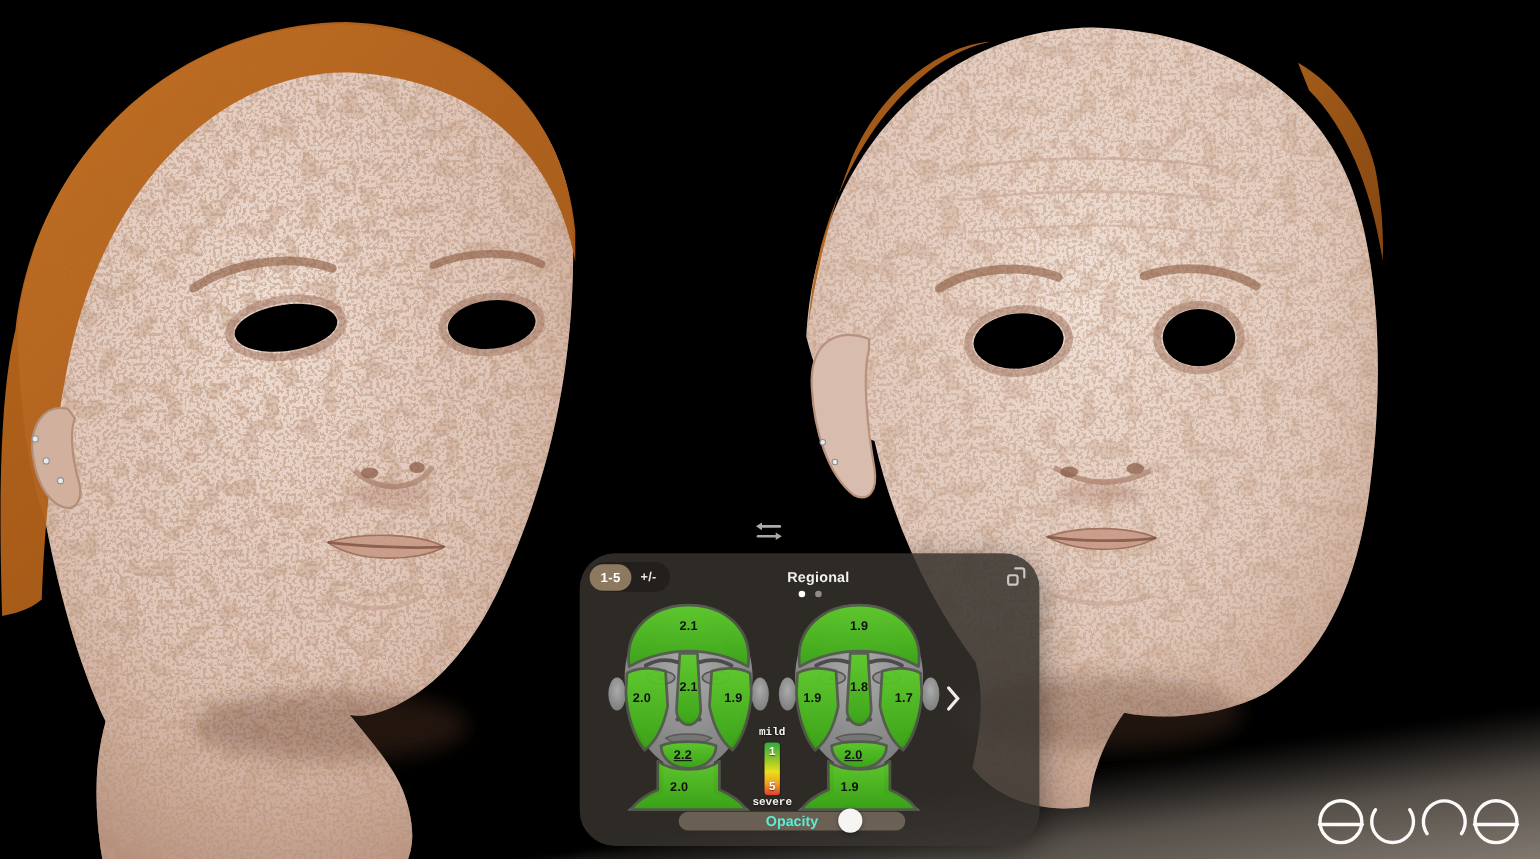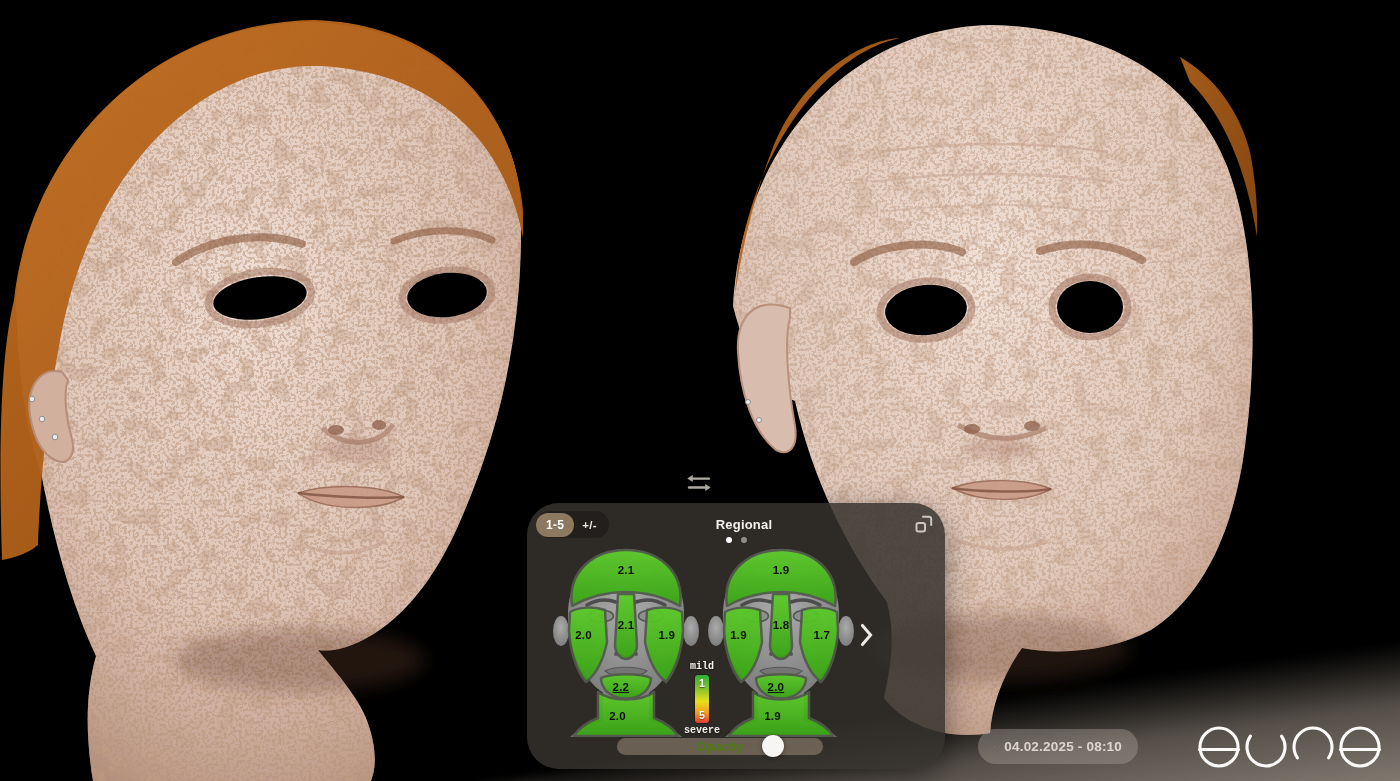--- a/index.html
+++ b/index.html
@@ -45,21 +45,21 @@
     text-shadow:0 1px 2px rgba(0,0,0,.6);font-family:Liberation Mono, monospace;}
   .scale-bar{position:relative;width:14px;height:48px;margin:2px auto;border-radius:3px;
     background:linear-gradient(180deg,#2fae3a 0%,#8cc32a 30%,#e8df1d 55%,#f2a01d 78%,#e03c32 100%);
     box-shadow:0 0 0 1px rgba(0,0,0,.25);}
   .scale-num{position:absolute;left:0;right:0;text-align:center;color:#fff;font-size:10.5px;
     font-weight:700;text-shadow:0 1px 1px rgba(0,0,0,.5);}
   .scale-num.top{top:2px;} .scale-num.bottom{bottom:2px;}
 
   .opacity-slider{position:absolute;left:90px;top:235px;width:206px;height:17px;border-radius:9px;
     background:rgba(150,133,116,.58);cursor:pointer;}
-  .opacity-label{position:absolute;left:0;right:0;top:1px;text-align:center;color:#4d7c0f;
+  .opacity-label{position:absolute;left:0;right:0;top:1px;text-align:center;color:#5eead4;
     font-size:13px;font-weight:700;}
   .knob{position:absolute;left:145px;top:-3px;width:22px;height:22px;border-radius:50%;
     background:#f7f5f3;box-shadow:0 1px 4px rgba(0,0,0,.4);cursor:grab;}
 
   
   .badge{position:absolute;top:729px;height:35px;border-radius:17.5px;display:flex;
     align-items:center;gap:9px;padding:0 16px;box-sizing:border-box;cursor:pointer;}
   .badge-left{left:263px;width:174px;background:rgba(58,48,40,.82);}
   .badge-left .badge-text{color:#f5f2ee;}
   .badge-right{left:978px;width:160px;background:rgba(168,160,151,.42);}
@@ -312,33 +312,20 @@
     </div>
   </div>
 
   <button class="next-btn">
     <svg viewBox="0 0 11 19" width="15" height="26">
       <path d="M2.5 2.5 L8.5 9.5 L2.5 16.5" stroke="#efece8" stroke-width="2.2" fill="none" stroke-linecap="round"></path>
     </svg>
   </button>
 
 
-  <div class="badge badge-right">
-    <svg viewBox="0 0 17 14" width="18" height="14" opacity=".65">
-      <g fill="#f2efeb">
-        <circle cx="2" cy="2.6" r="1.25"></circle>
-          <rect x="5.4" y="1.7" width="10.5" height="1.8" rx=".9"></rect>
-        <circle cx="2" cy="7" r="1.25"></circle>
-          <rect x="5.4" y="6.1" width="10.5" height="1.8" rx=".9"></rect>
-        <circle cx="2" cy="11.4" r="1.25"></circle>
-          <rect x="5.4" y="10.5" width="10.5" height="1.8" rx=".9"></rect>
-      </g>
-    </svg>
-    <span class="badge-text">04.02.2025 - 08:10</span>
-  </div>
 
   <div class="logo">
     <svg viewBox="0 0 190 48" width="192" height="48" role="img" fill="none" stroke="#fbfaf8" stroke-width="3.1" stroke-linecap="round" aria-label="AURA">
       <circle cx="24" cy="24" r="19"></circle>
       <line x1="4.5" y1="26.5" x2="43.5" y2="26.5"></line>
       <path d="M86.6,13.1 A19,19 0 1 1 55.4,13.1"></path>
       <path d="M102.4,34.9 A19,19 0 1 1 133.6,34.9"></path>
       <circle cx="165" cy="24" r="19"></circle>
       <line x1="145.5" y1="26.5" x2="184.5" y2="26.5"></line>
     </svg>

